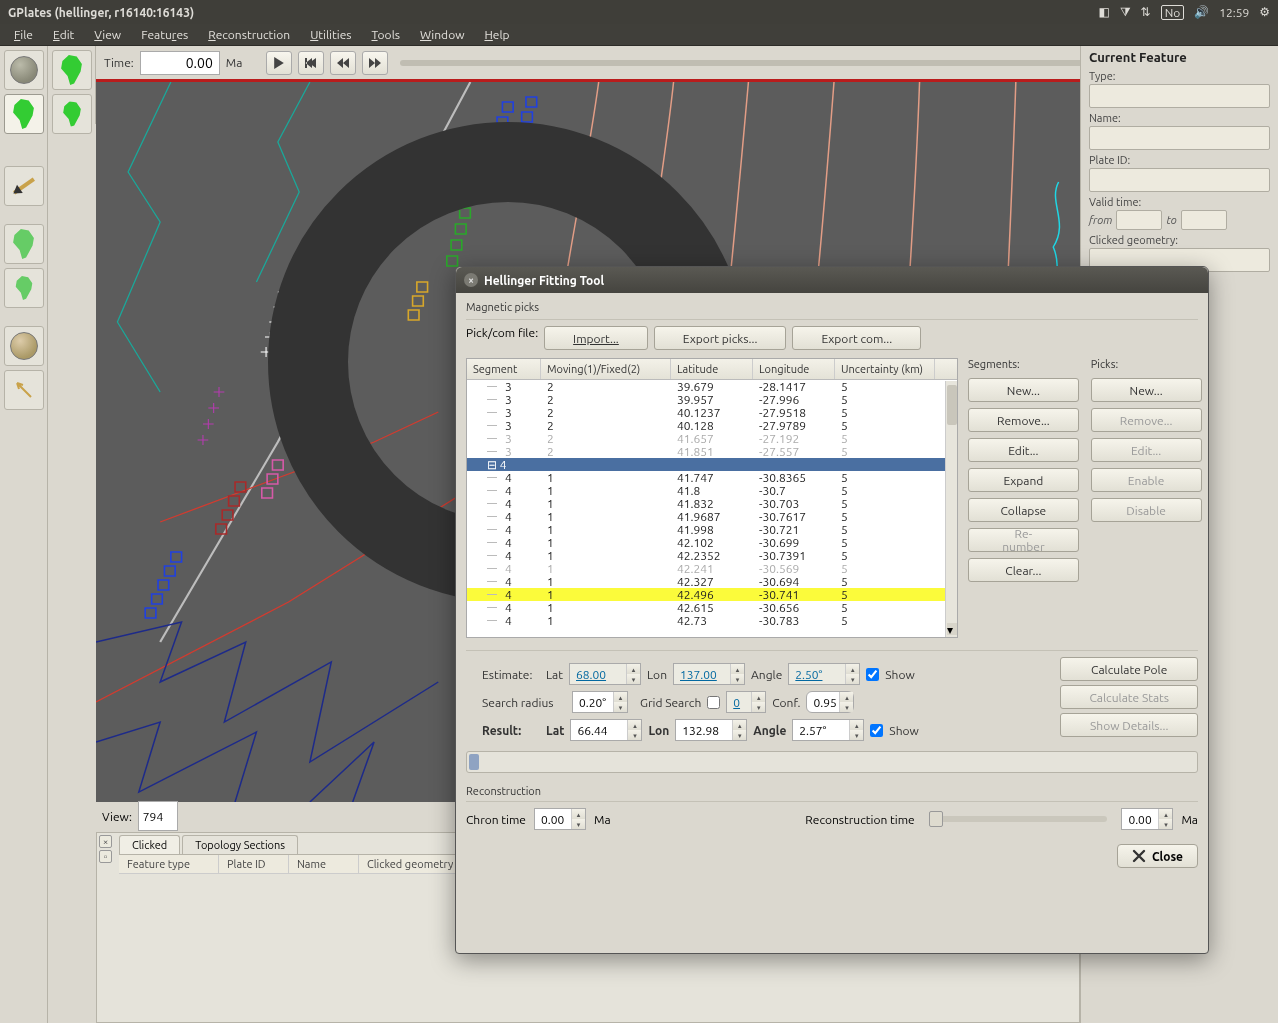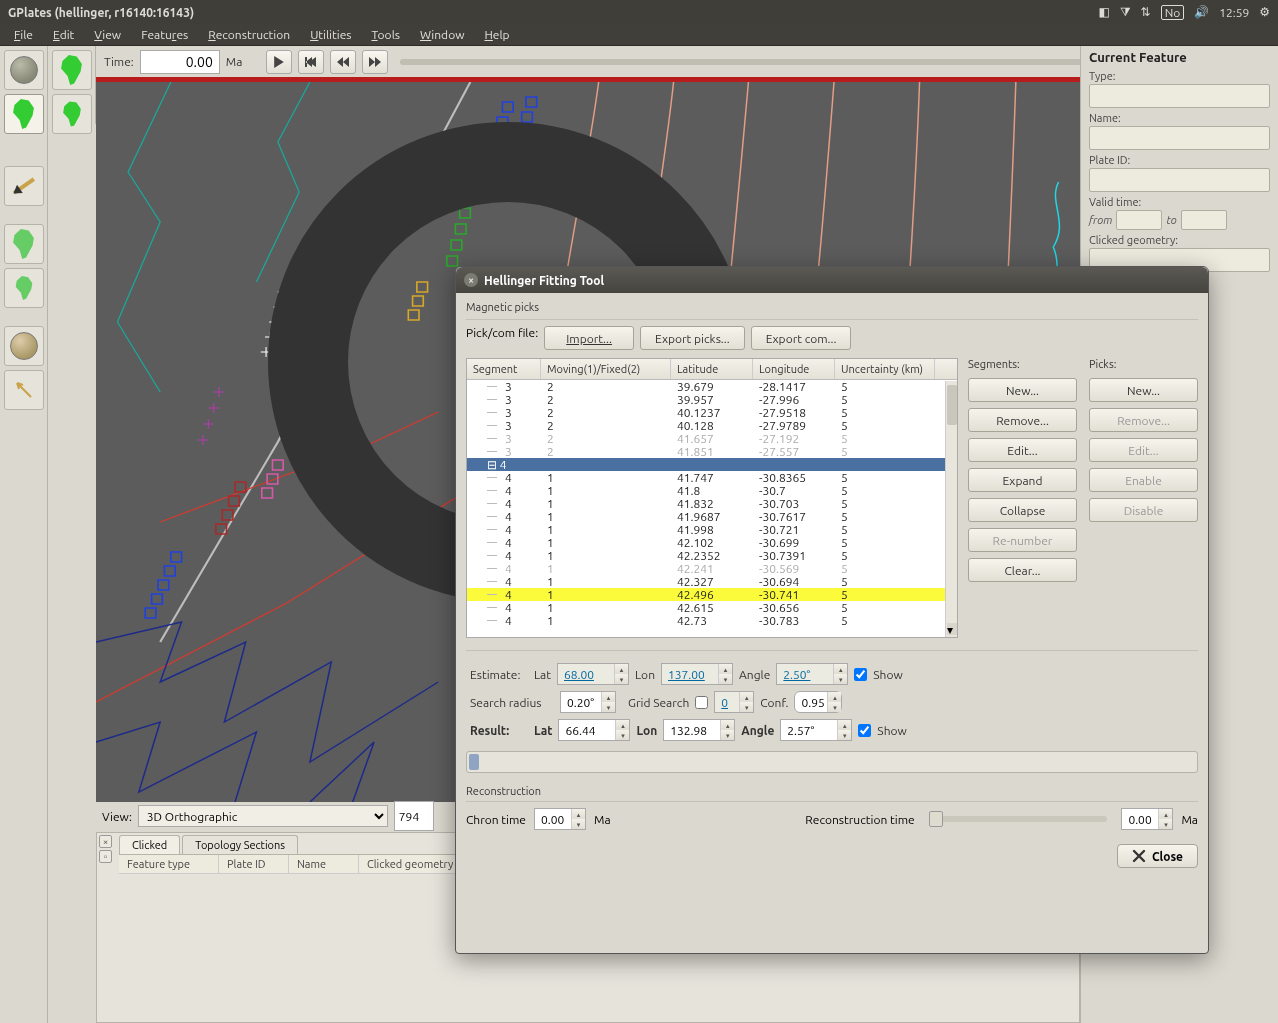--- a/index.html
+++ b/index.html
@@ -25,21 +25,21 @@
 .toolcol.b { left: 48px; height: 78px; }
 .toolbtn { width: 40px; height: 40px; margin: 4px auto; border: 1px solid #b6b3a8; border-radius: 3px; background: #e5e3da; display: flex; align-items: center; justify-content: center; position: relative; }
 .toolbtn.active { background: #f4f2e9; border-color: #9c9a90; }
 .africa { width: 26px; height: 30px; background: #33cc33; clip-path: polygon(40% 0, 70% 5%, 90% 30%, 85% 55%, 60% 95%, 45% 100%, 35% 70%, 10% 45%, 15% 20%); position: relative; }
 .africa .arrow { position: absolute; bottom: -2px; right: -4px; width: 10px; height: 10px; border: 2px solid #fff; border-top: none; border-left: none; transform: rotate(0deg); background: #fff; clip-path: polygon(0 0, 100% 100%, 0 100%); }
 .globe { width: 28px; height: 28px; border-radius: 50%; background: radial-gradient(circle at 35% 30%, #bba, #887 70%); border: 1px solid #777; }
 .pencil { width: 24px; height: 4px; background: #c9a24a; transform: rotate(-35deg); position: relative; }
 .pencil::before { content: ""; position: absolute; left: -6px; top: -3px; width: 0; height: 0; border: 5px solid transparent; border-right: 8px solid #333; }
 
 
-.timebar { position: absolute; top: 0; left: 96px; right: 0; height: 36px; background: #dbd8cf; display: flex; align-items: center; padding: 4px 8px; gap: 6px; border-bottom: 5px solid #b91c1c; }
+.timebar { position: absolute; top: 0; left: 96px; right: 0; height: 36px; background: #dbd8cf; display: flex; align-items: center; padding: 4px 8px; gap: 6px; border-bottom: 3px solid #b91c1c; }
 .timebar .lbl { color: #333; }
 .timein { width: 80px; height: 24px; border: 1px solid #aaa; background: #fff; text-align: right; padding: 0 6px; font-size: 14px; }
 .tbtn { width: 26px; height: 24px; border: 1px solid #aaa; border-radius: 3px; background: linear-gradient(#f8f6ee,#e2e0d5); display: flex; align-items: center; justify-content: center; color: #444; }
 .tbtn svg { width: 12px; height: 12px; fill: #444; }
 .slider-track { flex: 1; height: 6px; background: #c0bdb2; border-radius: 3px; position: relative; margin: 0 6px; }
 .slider-thumb { position: absolute; right: 0; top: -5px; width: 14px; height: 16px; background: #cfcdc3; border: 1px solid #888; border-radius: 2px; }
 
 
 .mapwrap { position: absolute; top: 36px; left: 96px; right: 198px; height: 720px; }
 .mapcanvas { width: 100%; height: 100%; background: #5c5c5c; position: relative; overflow: hidden; }
@@ -74,21 +74,21 @@
 .dlg-titlebar { height: 26px; background: linear-gradient(#5a5953,#45443f); border-radius: 6px 6px 0 0; color: #fff; font-weight: bold; display: flex; align-items: center; padding: 0 8px; gap: 6px; }
 .dlg-titlebar .xcircle { width: 14px; height: 14px; border-radius: 50%; background: #7b7a73; display: flex; align-items: center; justify-content: center; font-size: 10px; color: #ddd; }
 .dlg-body { flex: 1; overflow: hidden; padding: 6px 10px 10px 10px; display: flex; flex-direction: column; }
 
 .grp-label { font-size: 11px; color: #333; margin: 2px 0 4px 0; }
 .hr { height: 1px; background: #c4c1b6; margin: 2px 0 6px 0; }
 
 .filerow { display: flex; align-items: flex-start; gap: 6px; margin-bottom: 8px; }
 .filerow .lbl { white-space: nowrap; }
 .filerow input[type=text] { flex: 1; height: 22px; border: 1px solid #aaa; background: #fff; padding: 0 6px; }
-.btn { height: 24px; padding: 0 14px; border: 1px solid #a6a397; border-radius: 3px; background: linear-gradient(#f6f4eb,#e2e0d5); color: #333; display: inline-flex; align-items: center; justify-content: center; cursor: default; min-width: 100px; }
+.btn { height: 24px; padding: 0 28px; border: 1px solid #a6a397; border-radius: 3px; background: linear-gradient(#f6f4eb,#e2e0d5); color: #333; display: inline-flex; align-items: center; justify-content: center; cursor: default; min-width: 100px; }
 .btn.small { min-width: 90px; }
 .btn:disabled, .btn.disabled { color: #999; }
 
 .midrow { display: flex; gap: 10px; flex: 0 0 280px; }
 .tablewrap { flex: 1; border: 1px solid #aaa; background: #fff; position: relative; overflow: hidden; }
 .thead { display: flex; background: linear-gradient(#f3f1e8,#e4e2d7); border-bottom: 1px solid #bbb; position: sticky; top: 0; }
 .thead .th { padding: 4px 6px; border-right: 1px solid #ccc; font-size: 11px; color: #333; }
 .th.seg { width: 74px; } .th.mov { width: 130px; } .th.lat { width: 82px; } .th.lon { width: 82px; } .th.unc { width: 100px; }
 .tbody { overflow-y: auto; height: 246px; }
 .trow { display: flex; font-size: 11px; color: #222; height: 13px; align-items: center; }
@@ -104,21 +104,21 @@
 .scroll-thumb { position: absolute; top: 4px; width: 10px; left: 1px; height: 40px; background: #c9c6bb; border-radius: 2px; }
 .scroll-arrow { position: absolute; left: 1px; width: 10px; height: 12px; background: #d8d5ca; }
 .scroll-arrow.down { bottom: 2px; }
 
 .sidebtns { width: 230px; display: flex; gap: 12px; }
 .sidecol { flex: 1; display: flex; flex-direction: column; gap: 6px; }
 .sidecol .title { font-size: 11px; color: #333; margin-bottom: 2px; }
 .sidecol .btn { min-width: 0; width: 100%; }
 
 .fitgroup { margin-top: 10px; }
-.fitrow { display: flex; align-items: center; gap: 6px; margin: 6px 4px; font-size: 11px; color: #333; }
+.fitrow { display: flex; align-items: center; gap: 6px; margin: 6px 16px; font-size: 11px; color: #333; }
 .fitrow .lab { min-width: 58px; }
 .fitrow .lab.b { font-weight: bold; }
 .spin { display: inline-flex; align-items: center; position: relative; }
 .spin input { width: 72px; height: 22px; border: 1px solid #aaa; padding: 0 16px 0 6px; background: #fff; }
 .spin input:disabled { background: #ecebe2; color: #0369a1; text-decoration: underline; }
 .spin .spbtns { position: absolute; right: 1px; top: 1px; bottom: 1px; width: 14px; display: flex; flex-direction: column; }
 .spin .spbtns div { flex: 1; background: linear-gradient(#f3f1e8,#e0ded3); border-left: 1px solid #ccc; font-size: 7px; display: flex; align-items: center; justify-content: center; color: #555; }
 .ck { width: 13px; height: 13px; }
 .fit-right { margin-left: auto; display: flex; flex-direction: column; gap: 4px; }
 .fit-right .btn { min-width: 130px; }
@@ -348,21 +348,20 @@
       </svg>
       <svg class="zoom-icon" viewBox="0 0 18 18">
           <circle cx="7" cy="7" r="5" fill="none" stroke="#333" stroke-width="2"></circle>
           <line x1="11" y1="11" x2="16" y2="16" stroke="#333" stroke-width="2"></line>
         </svg>
     </div>
   </div>
 
   <div class="viewbar">
     <span>View:</span>
-    <select><option>3D Orthographic</option></select>
     <input class="mini" value="794" style="">
   </div>
 
   <div class="clickedpanel">
     <div class="closechips">
       <div class="chip">×</div>
       <div class="chip">▫</div>
     </div>
     <div class="tabrow">
       <div class="tab active">Clicked</div>
@@ -665,20 +664,25 @@
               <span class="spin">
                   <input value="2.57°" style="">
                   <span class="spbtns">
                     <div>▴</div>
                     <div>▾</div>
                   </span>
                 </span>
               <input type="checkbox" class="ck" checked="" style="">
               <span>Show</span>
             </div>
+          </div>
+          <div class="fit-right">
+            <button class="btn">Calculate Pole</button>
+            <button class="btn disabled">Calculate Stats</button>
+            <button class="btn disabled">Show Details...</button>
           </div>
         </div>
 
         <div class="progress">
             <div class="bar"></div>
           </div>
       </div>
 
       <div class="recon">
         <div class="grp-label">Reconstruction</div>

